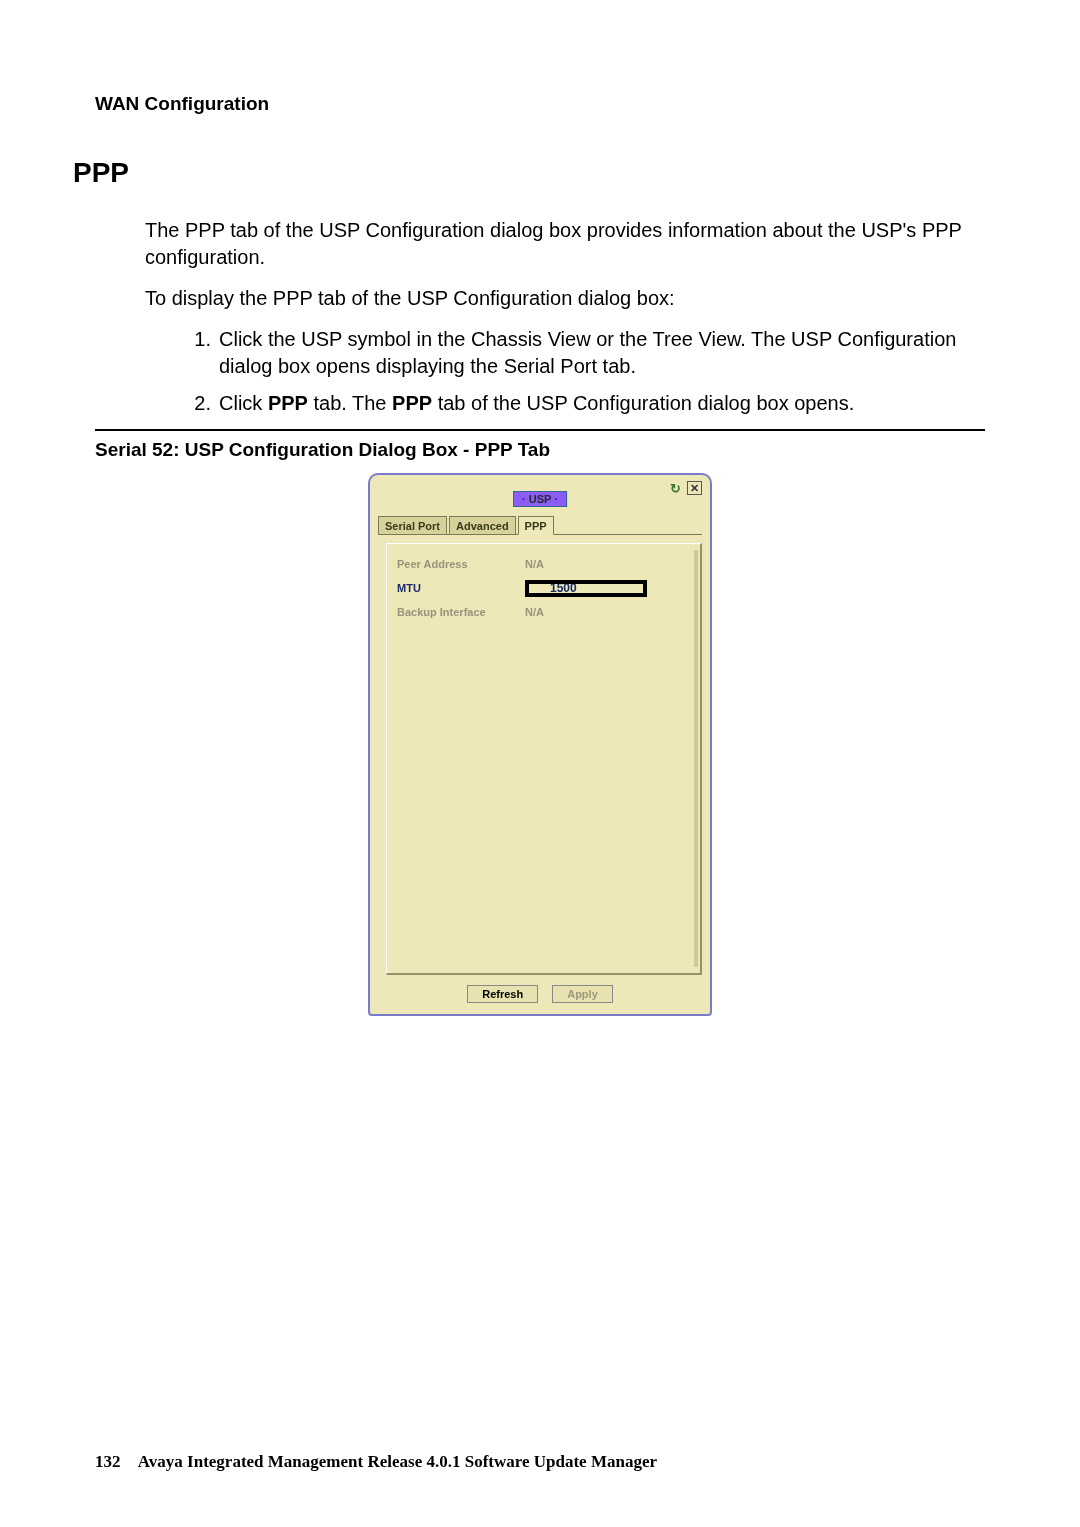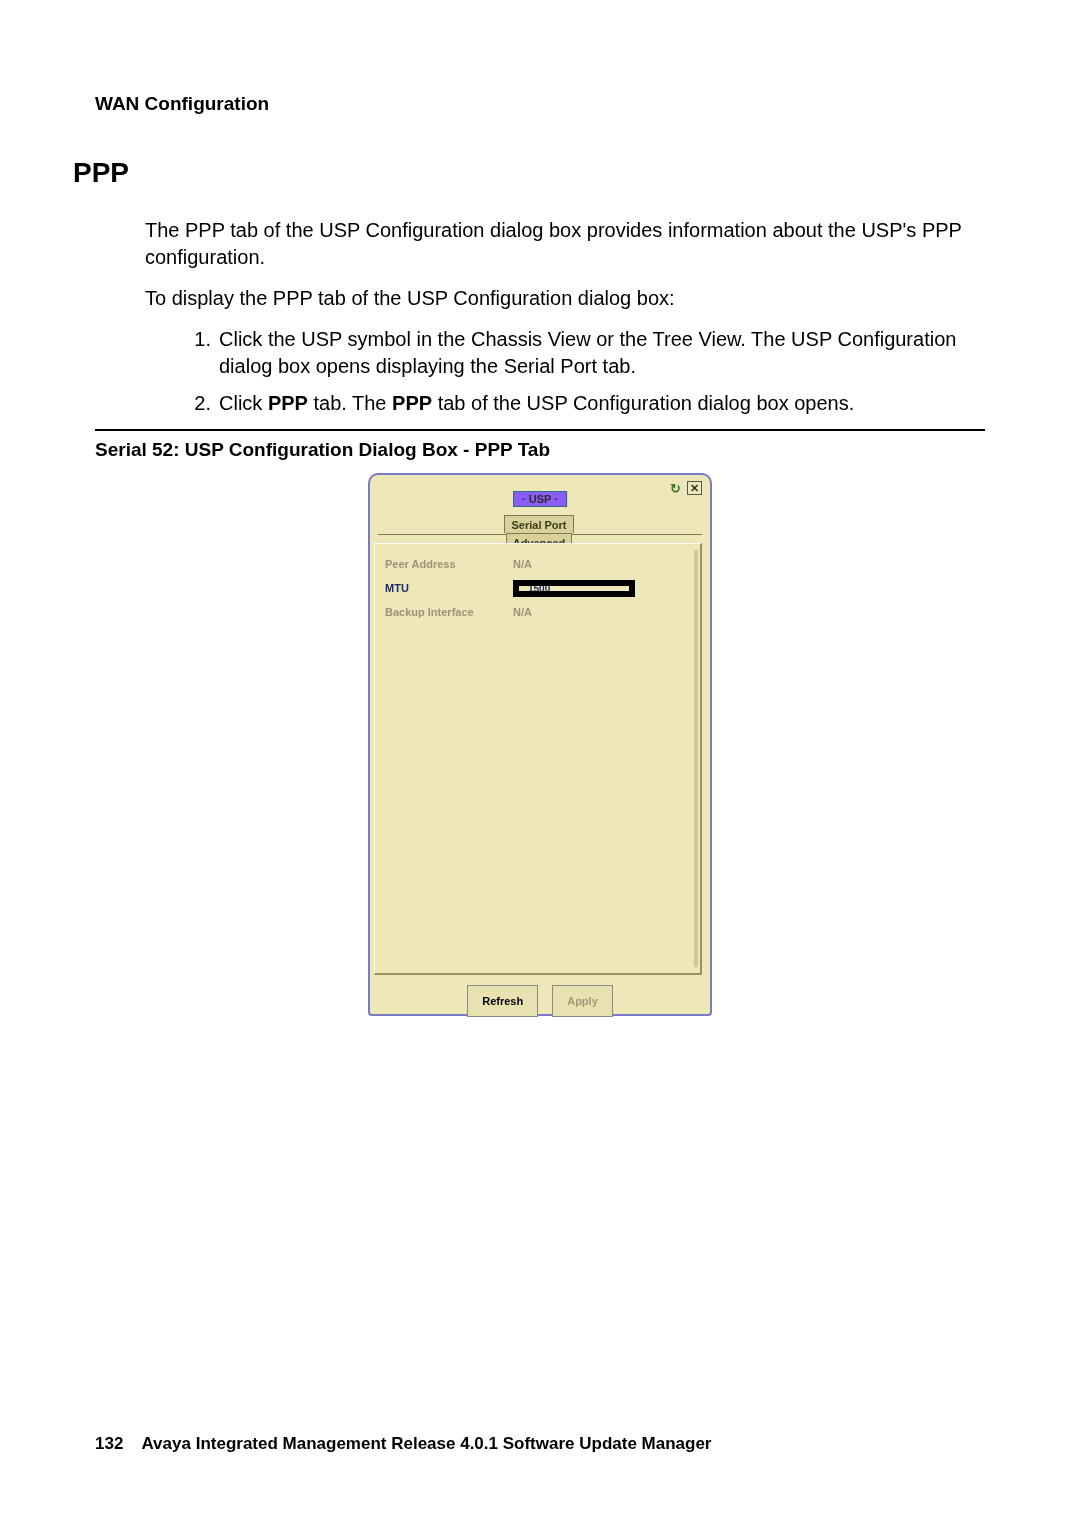--- a/index.html
+++ b/index.html
@@ -37,32 +37,32 @@
       position: absolute; left: 50%; top: 16px;
       transform: translateX(-50%);
       border: 1px solid #2b6b8e;
       padding: 1px 8px; font-size: 11px; font-weight: bold;
       color: #2b2b2b; background: #8b5cf6;
     }
     .dlg-icons { position: absolute; right: 8px; top: 6px; display: flex; gap: 4px; }
     .dlg-icon { width: 15px; height: 14px; display: flex; align-items: center; justify-content: center; font-size: 11px; font-weight: bold; }
     .close-icon { border: 1px solid #555; color: #333; }
     .refresh-icon { color: #3a7a2a; font-size: 13px; }
-    .tab-row { display: flex; margin: 0 8px; height: 20px; align-items: center; border-bottom: 1px solid #7a7a56; flex-direction: column; }
+    .tab-row { display: flex; margin: 0 8px; height: 20px; align-items: flex-end; border-bottom: 1px solid #7a7a56; }
     .tab {
       font-size: 11px; font-weight: bold; color: #3a3a1a;
       padding: 3px 6px 2px 6px;
       background: #d8d29a;
       border: 1px solid #7a7a56; border-bottom: none;
       margin-right: 2px;
       cursor: pointer;
     }
     .tab.active { background: #eee8b8; position: relative; top: 1px; border-bottom: 1px solid #eee8b8; }
     .fields {
-      margin: 8px 8px 0 4px;
+      margin: 8px 8px 0 16px;
       padding: 8px 10px;
       height: 432px;
       border-left: 1px solid #fff;
       border-top: 1px solid #fff;
       border-right: 2px solid #9a9068;
       border-bottom: 2px solid #9a9068;
       position: relative;
       background: #eee8b8;
     }
     .fields::after {
@@ -72,36 +72,36 @@
       width: 4px;
       background: #cfc897;
     }
     .row { display: flex; align-items: center; height: 24px; font-size: 11px; font-weight: bold; }
     .row .lbl { width: 128px; flex: none; }
     .row .val { flex: 1; }
     .muted { color: #9a927a; }
     .navy { color: #1a2a6a; }
     .red { color: #b00020; }
     .input-box {
-      border: 6px solid #000000; background: #eee8b8;
-      height: 17px; padding: 0 9px; width: 122px;
-      font-size: 10px; font-weight: bold;
+      border: 4px solid #000000; background: #eee8b8;
+      height: 17px; padding: 0 21px; width: 122px;
+      font-size: 12px; font-weight: bold;
       color: #1a2a6a;
     }
     .dlg-buttons { display: flex; justify-content: center; gap: 14px; margin-top: 10px; }
     .dlg-btn {
       font-size: 11px; font-weight: bold;
-      padding: 9px 14px;
+      padding: 2px 14px;
       border: 1px solid #888; background: #e8e2b0;
       cursor: pointer;
     }
     .dlg-btn.disabled { color: #a0987c; cursor: default; }
     .footer {
-      position: absolute; left: 95px; bottom: 73px;
-      font-size: 17px; font-weight: bold;
+      position: absolute; left: 95px; bottom: 55px;
+      font-size: 17px; font-weight: bold; font-family: Liberation Serif, serif;
     }
     .footer .page { margin-right: 14px; }
     b { font-weight: bold; }
   </style>
 </head>
 <body>
 
 <div class="header-section">WAN Configuration</div>
 
 <h2 class="section-title">PPP</h2>

